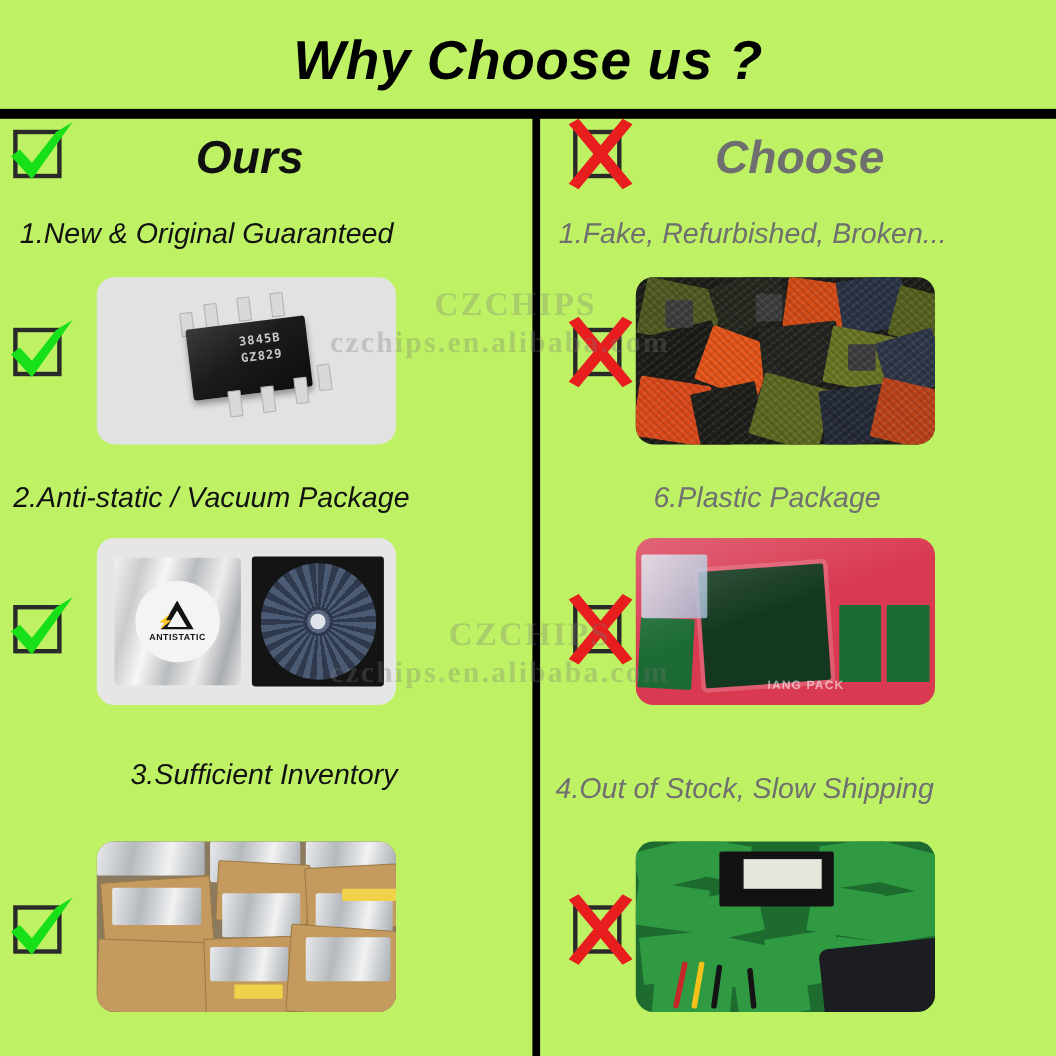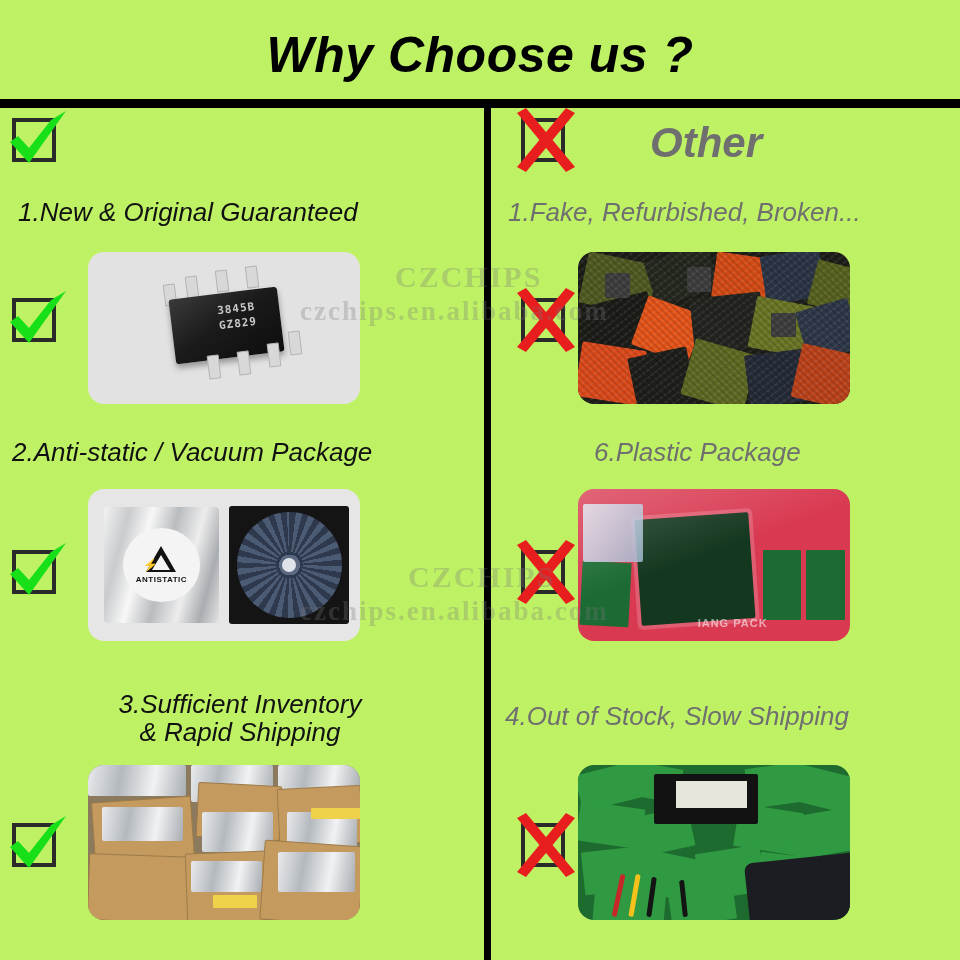--- a/index.html
+++ b/index.html
@@ -143,29 +143,30 @@
 
   <div class="hrule"></div>
   <div class="vrule"></div>
 
   <div class="mark" style="left:4px;top:108px;">
     <div class="box"></div>
     <svg viewBox="0 0 66 66" aria-hidden="true">
         <path d="M6 34 L25 55 L62 3 L47 12 L25 40 L14 28 Z" fill="#18e018"></path>
       </svg>
   </div>
+  <div class="col-head ours">Ours</div>
 
   <div class="mark" style="left:513px;top:108px;">
     <div class="box"></div>
     <svg viewBox="0 0 66 66" aria-hidden="true">
       <path d="M4 5 L13 0 L62 59 L53 64 Z" fill="#e81e1e"></path>
       <path d="M62 5 L53 0 L4 59 L13 64 Z" fill="#e81e1e"></path>
     </svg>
   </div>
-  <div class="col-head other">Other</div>
+  <div class="col-head other">Choose</div>
 
   <div class="cap left" style="left:18px;top:198px;font-size:26px;">1.New &amp; Original Guaranteed</div>
   <div class="cap right" style="left:508px;top:198px;font-size:26px;">1.Fake, Refurbished, Broken...</div>
 
   <div class="mark" style="left:4px;top:288px;">
     <div class="box"></div>
     <svg viewBox="0 0 66 66" aria-hidden="true">
         <path d="M6 34 L25 55 L62 3 L47 12 L25 40 L14 28 Z" fill="#18e018"></path>
       </svg>
   </div>
@@ -267,21 +268,20 @@
       <span style="position:absolute;inset:0;background:linear-gradient(160deg,rgba(255,255,255,.22),rgba(255,255,255,0) 45%);"></span>
       <div class="bagtxt" style="left:44%;top:84%;">IANG PACK</div>
     </div>
   </div>
 
   <div class="wm" style="left:408px;top:560px;font-size:30px;">CZCHIPS</div>
   <div class="wm" style="left:300px;top:596px;font-size:27px;">czchips.en.alibaba.com</div>
 
   <div class="cap left" style="left:60px;top:690px;font-size:26px;text-align:center;width:360px;">
     <div>3.Sufficient Inventory</div>
-    <div>&amp; Rapid Shipping</div>
   </div>
   <div class="cap right" style="left:505px;top:702px;font-size:26px;">4.Out of Stock, Slow Shipping</div>
 
   <div class="mark" style="left:4px;top:813px;">
     <div class="box"></div>
     <svg viewBox="0 0 66 66" aria-hidden="true">
         <path d="M6 34 L25 55 L62 3 L47 12 L25 40 L14 28 Z" fill="#18e018"></path>
       </svg>
   </div>
   <div class="mark" style="left:513px;top:813px;">

